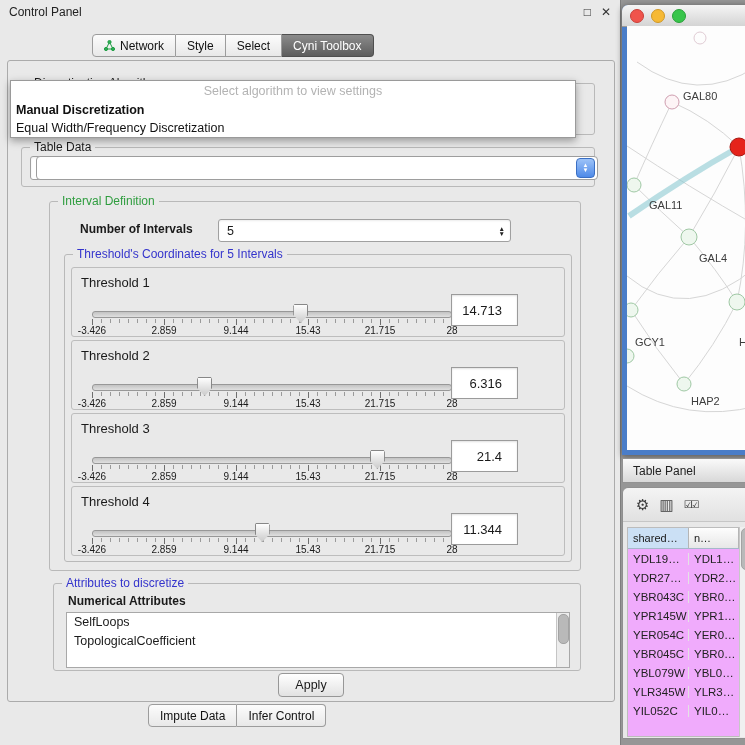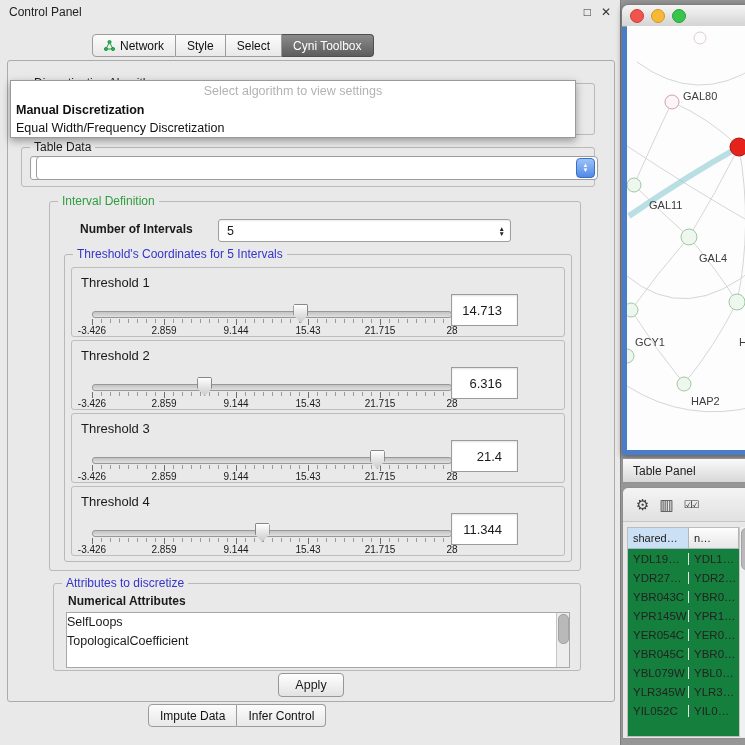--- a/index.html
+++ b/index.html
@@ -58,21 +58,21 @@
          background:linear-gradient(#fefefe,#cccccc);border:1px solid #878787;
          clip-path:polygon(8% 0,92% 0,100% 12%,100% 58%,50% 100%,0 58%,0 12%);z-index:2}
   .minor-ticks{position:absolute;left:0;right:0;top:15px;height:4px;
          background:repeating-linear-gradient(to right,#9a9a9a 0,#9a9a9a 1px,transparent 1px,transparent 9px)}
   .major-tick{position:absolute;top:15px;width:1px;height:6px;background:#6e6e6e}
   .tick-labels{position:absolute;left:0;right:0;top:21px;height:11px}
   .tick-label{position:absolute;transform:translateX(-50%);font-size:10px;color:#1a1a1a;white-space:nowrap}
 
   
   #attr-list{position:absolute;left:12px;top:28px;width:502px;height:54px;background:#fff;border:1px solid #a8a8a8;overflow:hidden}
-  .attr-item{height:19px;line-height:19px;font-size:12.5px}
+  .attr-item{height:19px;line-height:19px;padding-left:7px;font-size:12.5px}
   .vscroll{position:absolute;right:0;top:0;width:12px;height:100%;background:#ededed;border-left:1px solid #c5c5c5}
   .sthumb{position:absolute;left:1px;top:1px;width:9px;height:28px;background:#b9b9b9;border-radius:5px;border:1px solid #a3a3a3}
 
   #apply-btn{position:absolute;left:50%;transform:translateX(-50%);top:612px;width:64px;height:22px;
              background:linear-gradient(#ffffff,#e2e2e2);border:1px solid #979797;border-radius:4px;
              font-size:12.5px;display:flex;align-items:center;justify-content:center}
 
   
   #net-window{position:absolute;left:622px;top:5px;width:135px;height:450px;background:#4a7dc8;border-radius:6px 0 0 0;
               box-shadow:0 1px 6px rgba(0,0,0,.45)}
@@ -86,21 +86,21 @@
 
   
   #tp-bar{position:absolute;left:622px;top:458px;width:123px;height:23px;background:linear-gradient(#fafafa,#d8d8d8);
           border:1px solid #929292;display:flex;align-items:center;padding-left:10px;font-size:12px;color:#222}
   #table-window{position:absolute;left:622px;top:487px;width:130px;height:250px;background:#e8e8e8;
                 border:1px solid #8f8f8f;border-radius:6px 0 0 0;overflow:hidden}
   #tw-toolbar{height:33px;display:flex;align-items:center;gap:10px;padding-left:13px;border-bottom:1px solid #c6c6c6;
               background:linear-gradient(#f4f4f4,#e1e1e1);border-radius:6px 0 0 0}
   .tool-icon{font-size:15px;color:#3a3a3a}
   .tool-icon.small{font-size:10px;letter-spacing:-2px;color:#2f2f2f}
-  #node-table{position:absolute;left:4px;top:39px;right:13px;bottom:1px;background:#15803d;border:1px solid #bcbcbc;overflow:hidden}
+  #node-table{position:absolute;left:4px;top:39px;right:13px;bottom:1px;background:#f0abfc;border:1px solid #bcbcbc;overflow:hidden}
   .th-row{display:flex;height:20px;border-bottom:1px solid #a5b8ca}
   .th{font-size:11px;display:flex;align-items:center;padding-left:5px;border-right:1px solid #b5b5b5;overflow:hidden;white-space:nowrap}
   .th.first{width:55px;background:#cbe0f5}
   .th.rest{flex:1;background:linear-gradient(#fdfdfd,#e7e7e7)}
   .tr{display:flex;height:19px;align-items:center;font-size:11.5px;color:#222}
   .td{padding-left:5px;white-space:nowrap;overflow:hidden}
   .td.first{width:55px;border-right:1px solid #e3e3e3}
   #tw-scroll{position:absolute;right:1px;top:39px;width:12px;bottom:1px;background:#f0f0f0;border-left:1px solid #c7c7c7}
 </style>
 </head>

